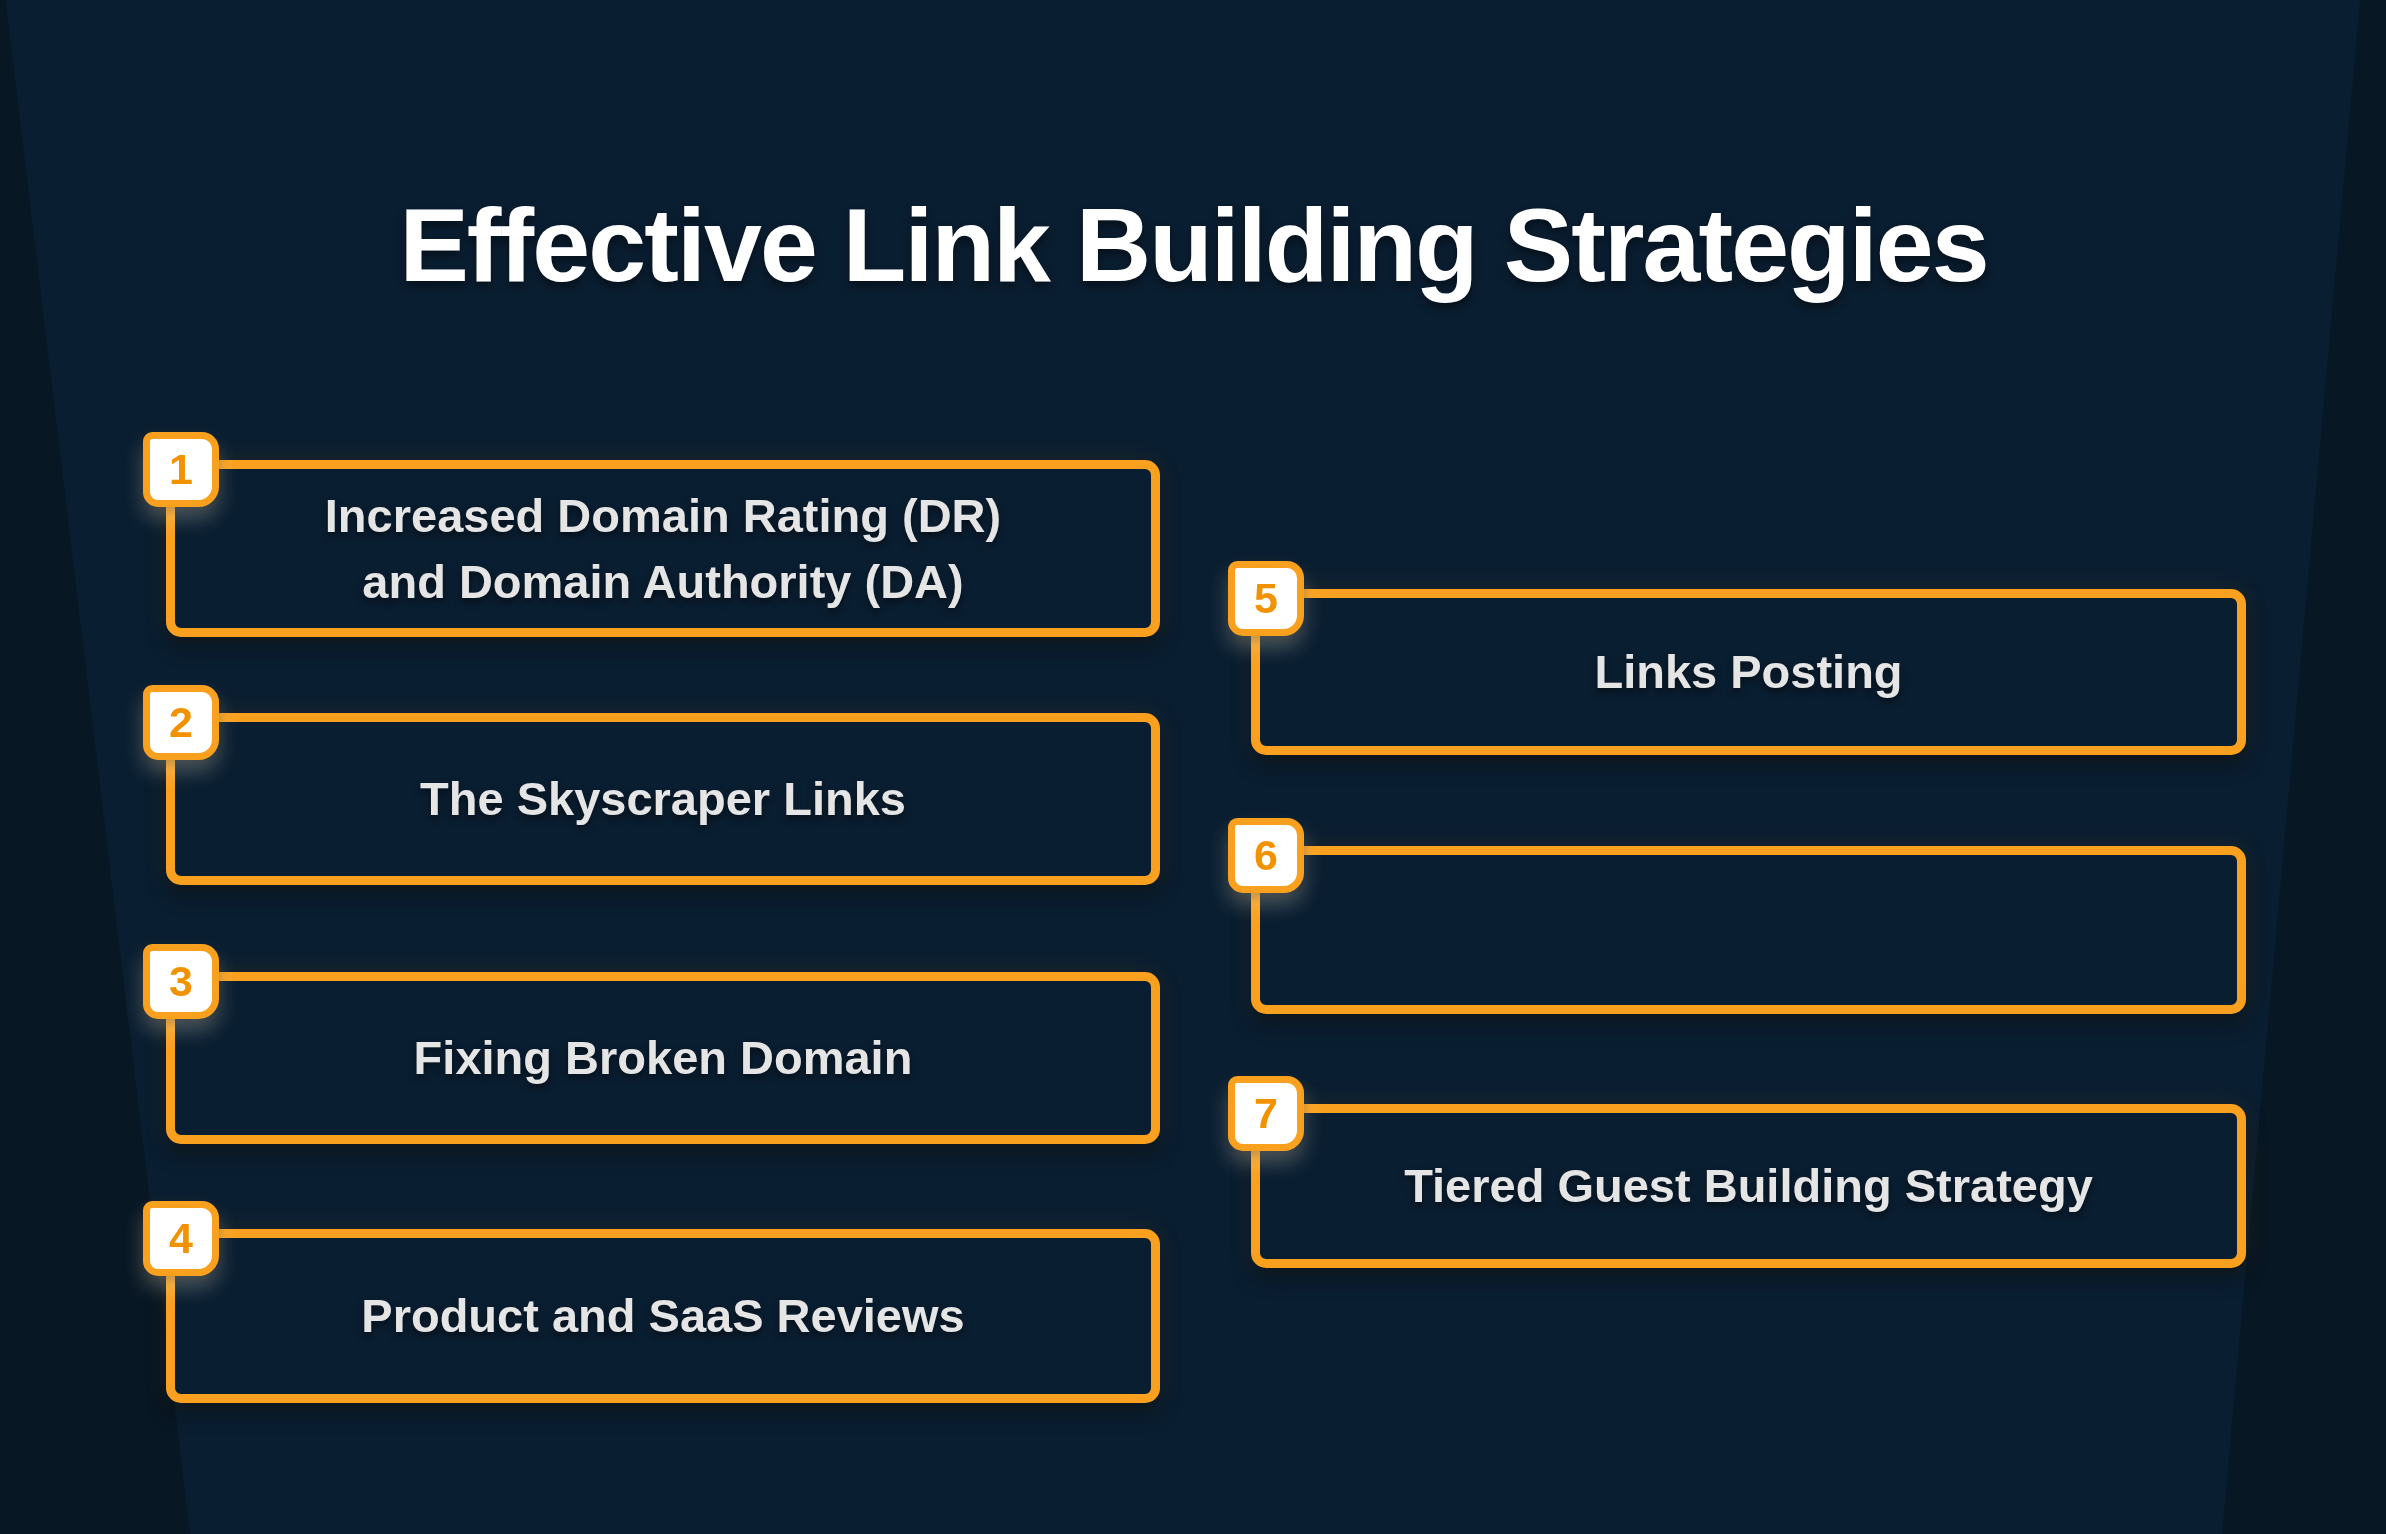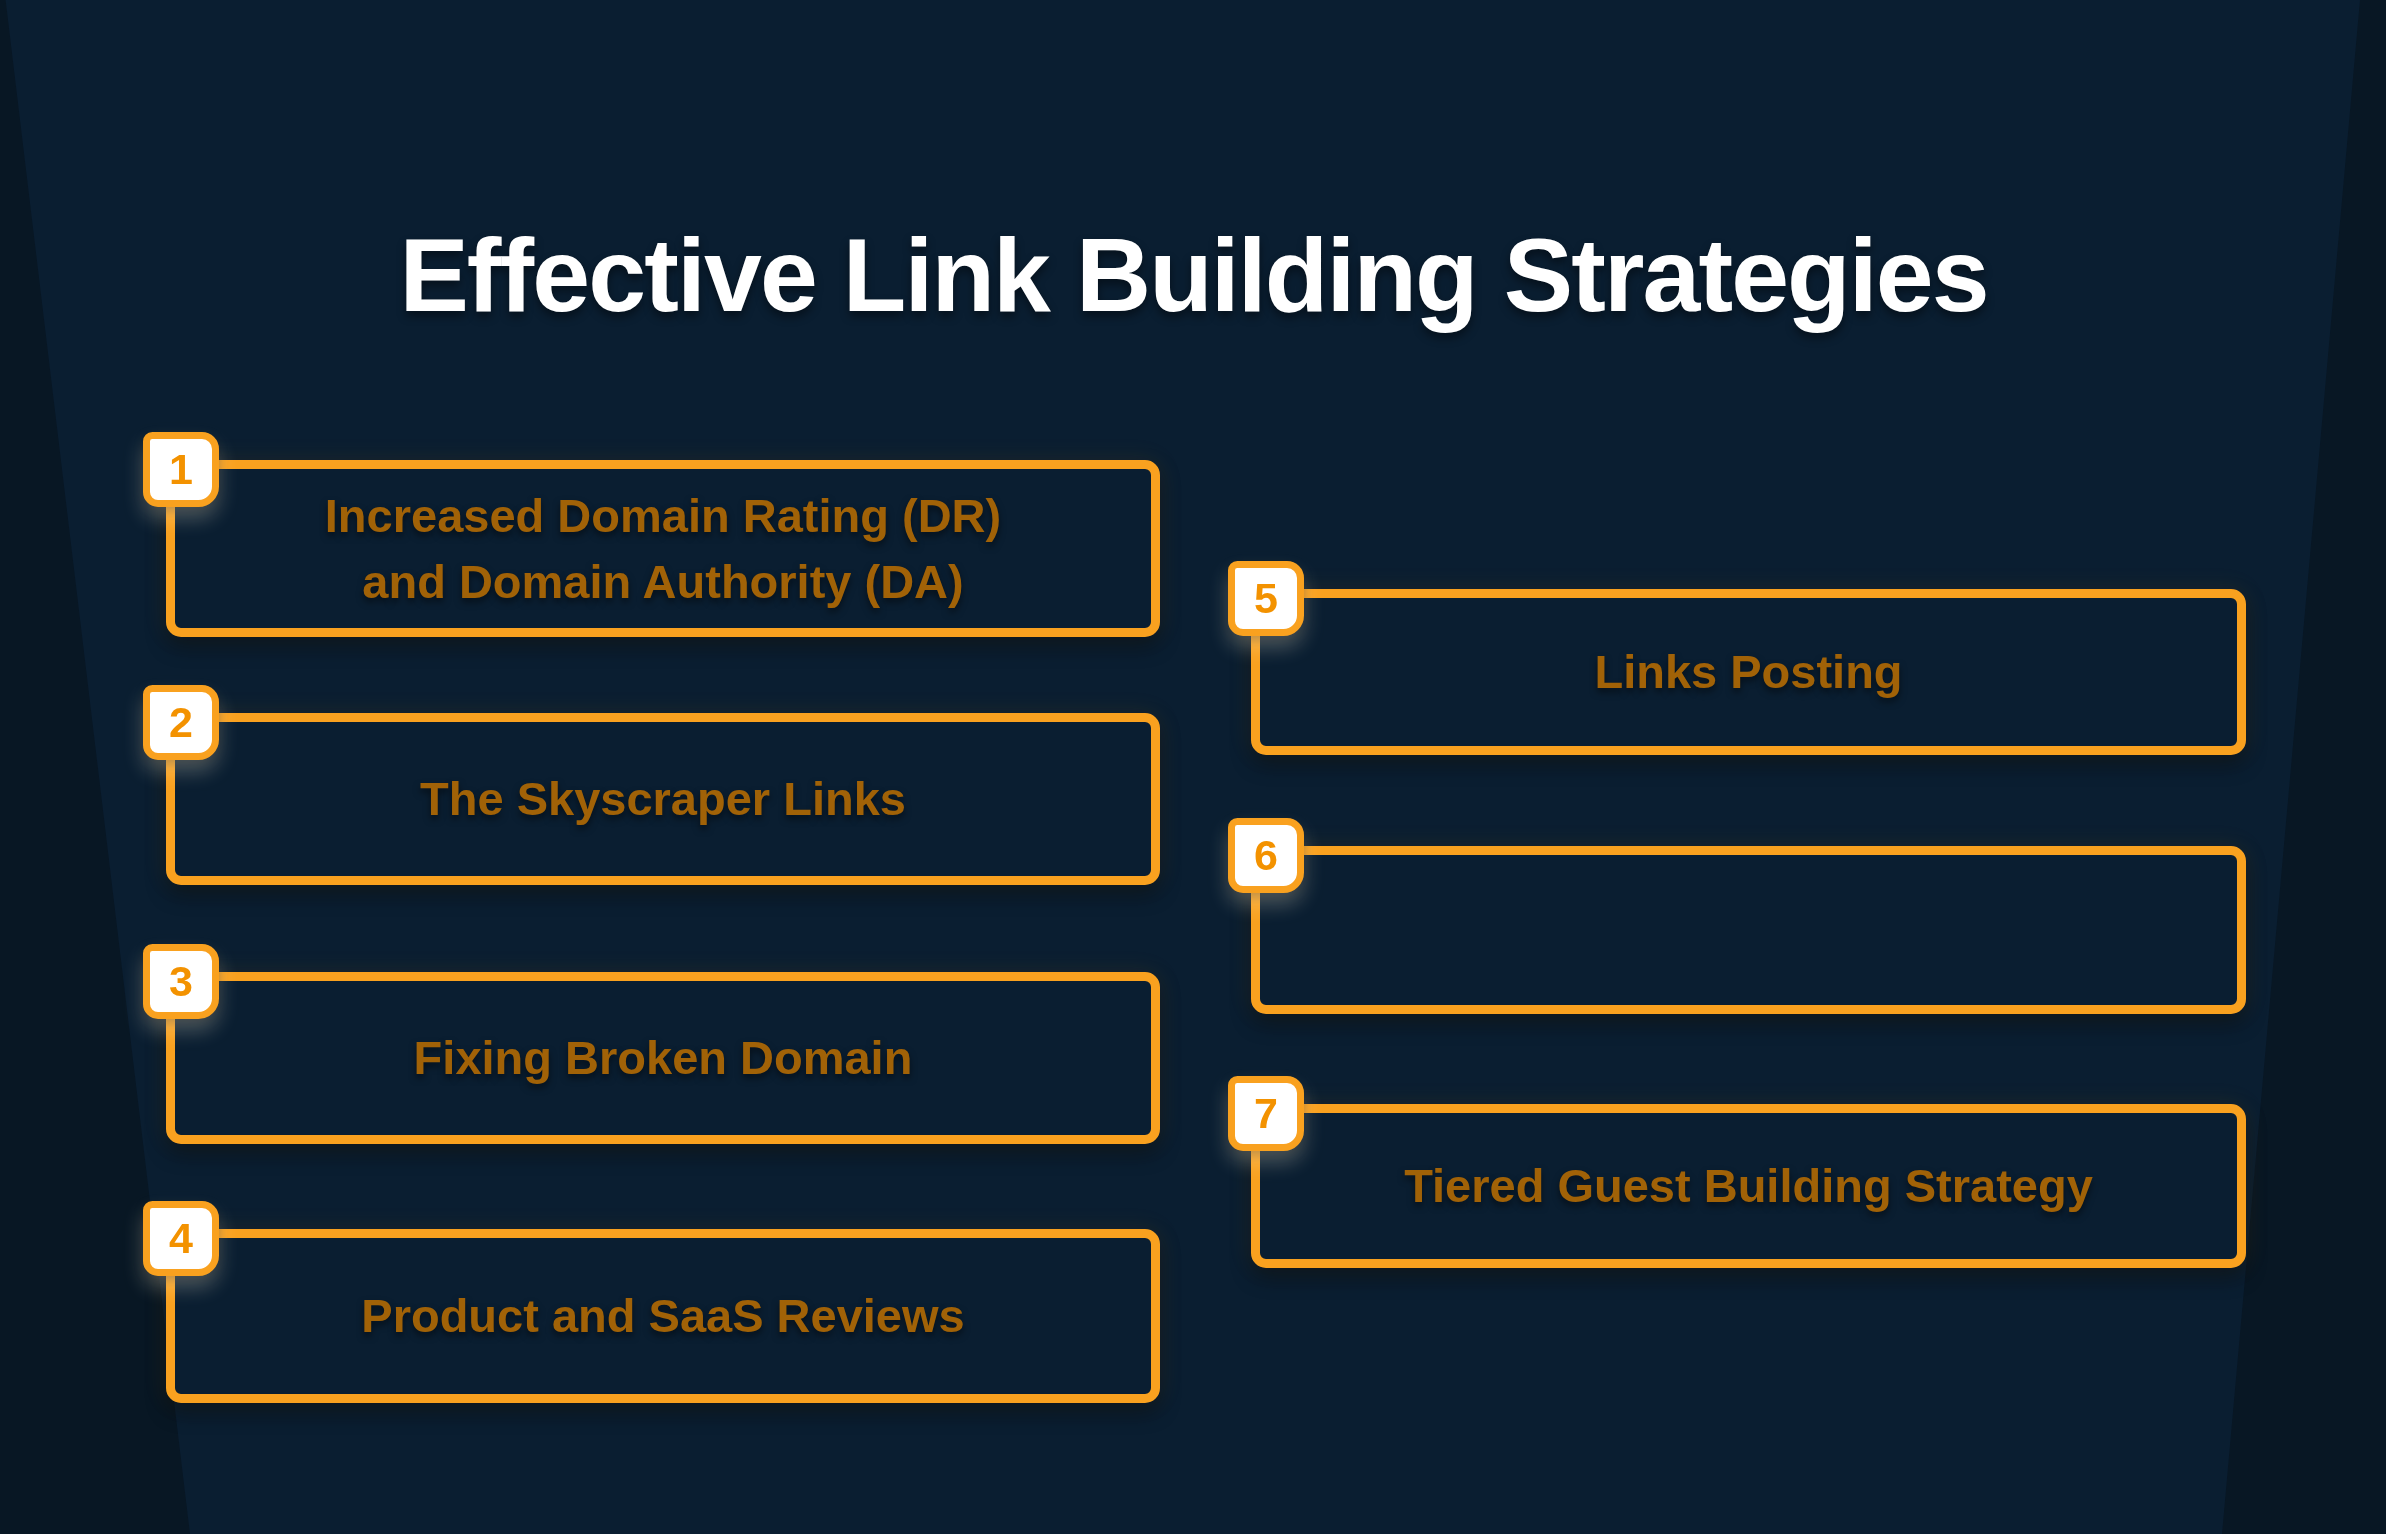--- a/index.html
+++ b/index.html
@@ -15,21 +15,21 @@
   .stage {
     position: absolute;
     inset: 0;
     background: #0A1E31;
     clip-path: polygon(5.6px 0, 2360px 0, 2222px 1534px, 190px 1534px);
   }
   .content { position: absolute; inset: 0; z-index: 2; }
 
   .title {
     position: absolute;
-    top: 143px;
+    top: 113px;
     left: 0;
     width: 100%;
     text-align: center;
     color: #FFFFFF;
     font-size: 104px;
     font-weight: bold;
     letter-spacing: -1.9px;
     line-height: 1.2;
     text-shadow: 0 4.7px 9.3px rgba(0,0,0,0.45);
   }
@@ -38,21 +38,21 @@
     position: absolute;
     box-sizing: border-box;
     border: 9.3px solid #F9A11F;
     border-radius: 15px;
     display: flex;
     align-items: center;
     justify-content: center;
     box-shadow: 0 9.3px 20.5px rgba(0,0,0,0.38), 0 0 24px rgba(249,161,31,0.10);
   }
   .box-label {
-    color: #a16207;
+    color: #e5e5e5;
     font-size: 47px;
     font-weight: bold;
     line-height: 1.4;
     text-align: center;
     white-space: pre-line;
     text-shadow: 0 3.7px 7.5px rgba(0,0,0,0.5);
     padding: 0 37px;
   }
   .badge {
     position: absolute;

